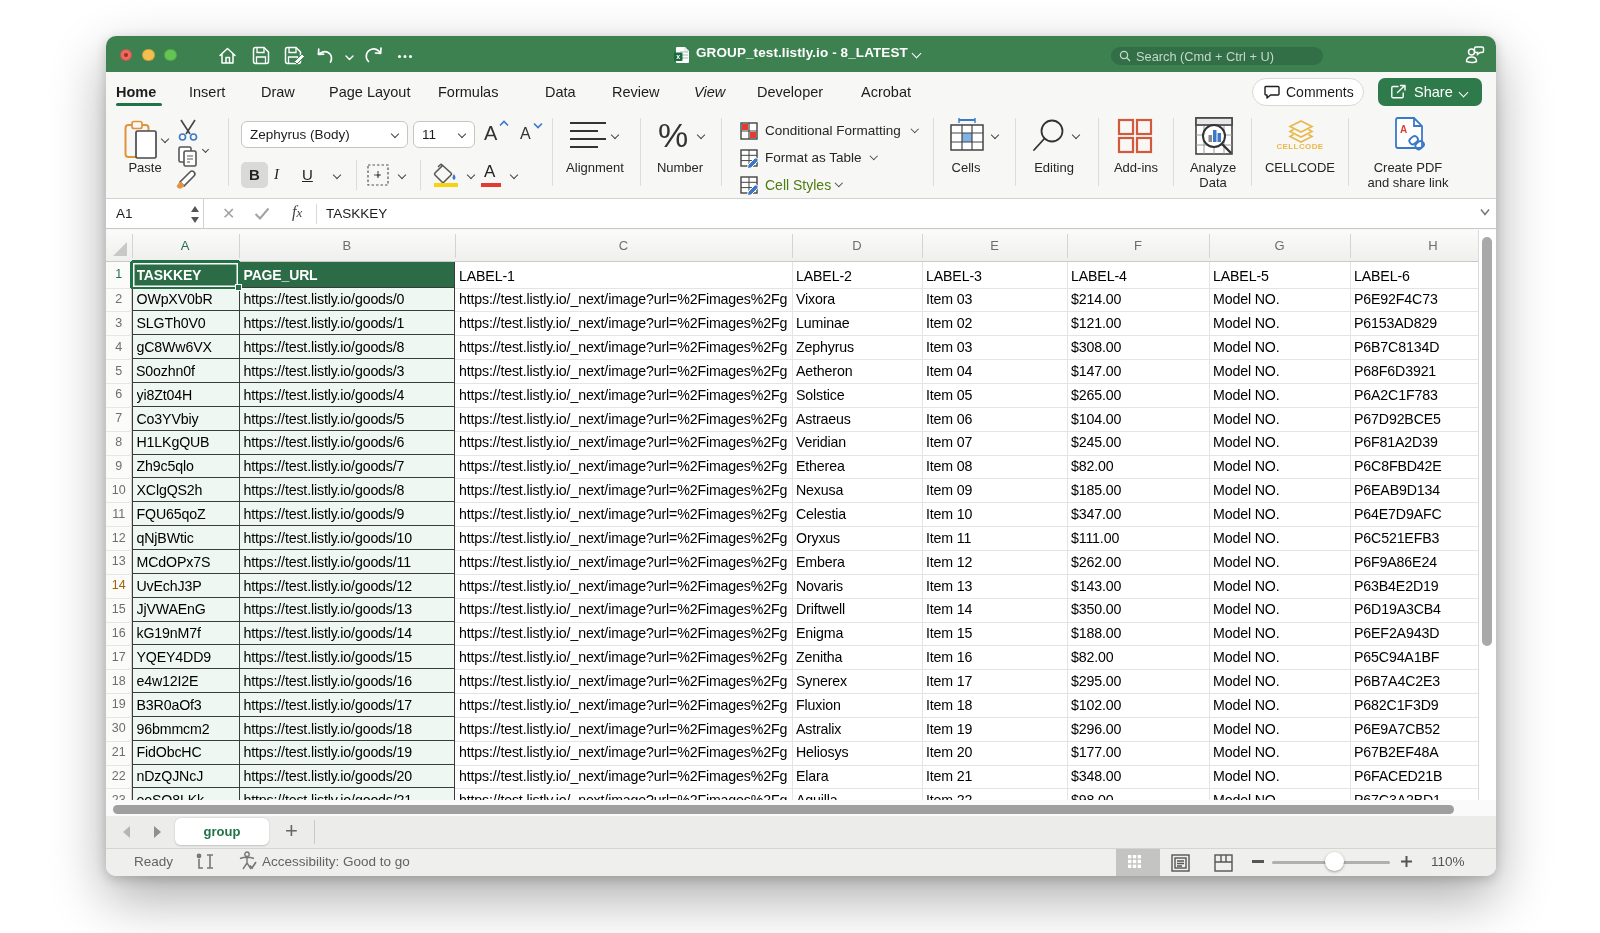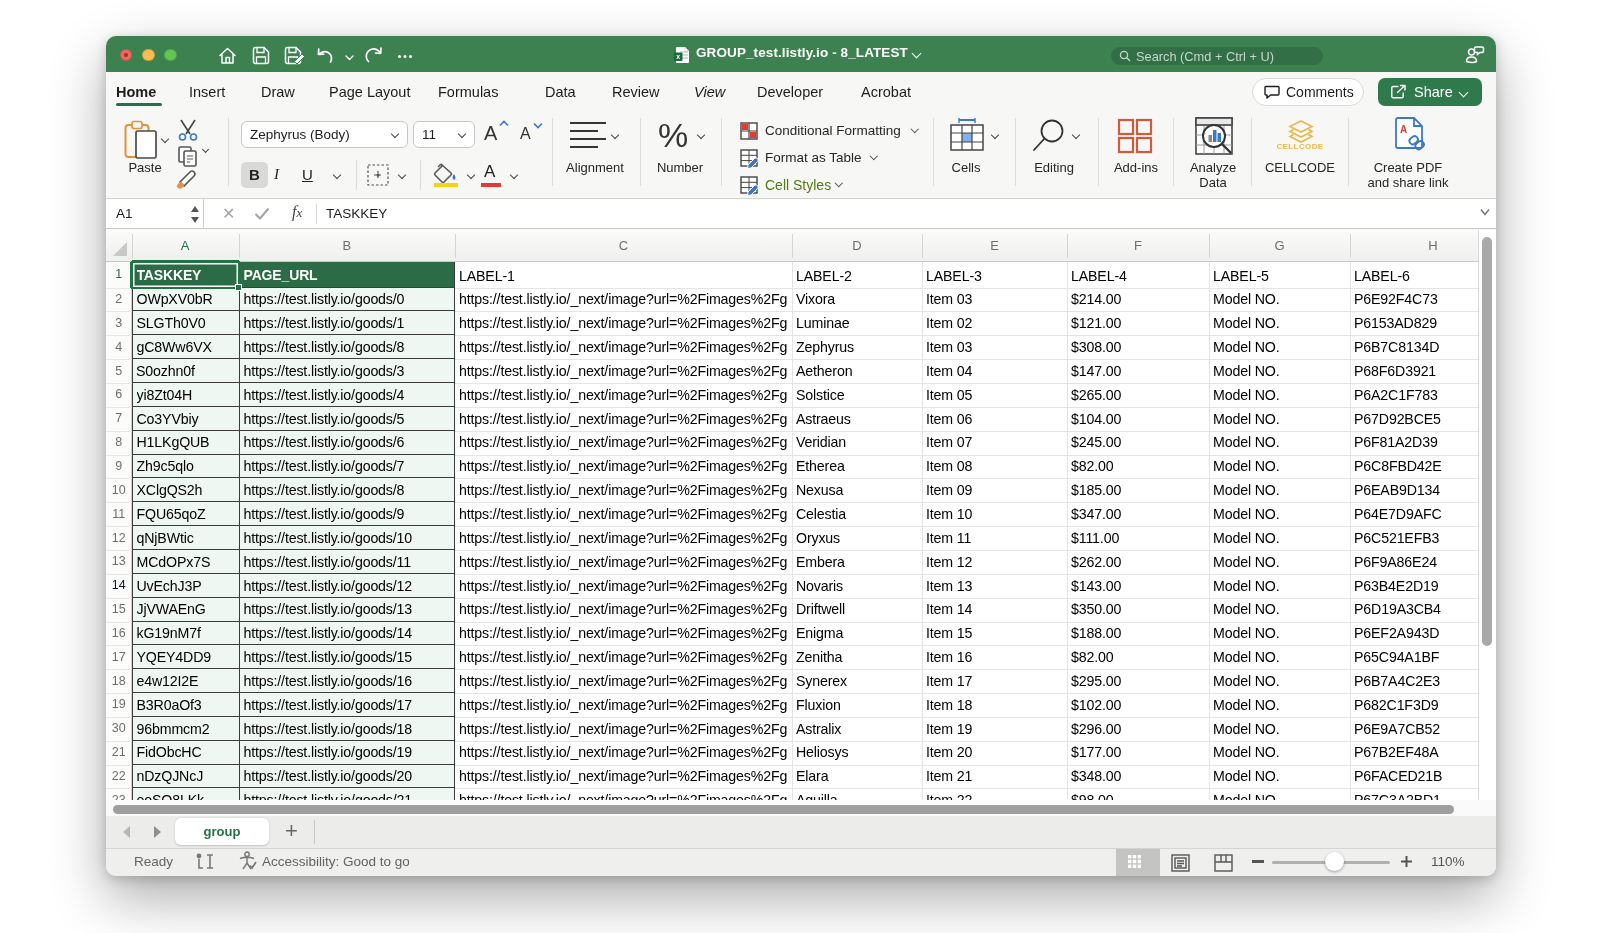--- a/index.html
+++ b/index.html
@@ -331,21 +331,21 @@
 <div class="rn" style="left:0;top:422.975px;color:#6e6e6e">9</div>
 <div class="abs" style="left:0;top:442.40000000000003px;width:25.5px;height:1px;background:#e6e6e4"></div>
 <div class="rn" style="left:0;top:446.825px;color:#6e6e6e">10</div>
 <div class="abs" style="left:0;top:466.25px;width:25.5px;height:1px;background:#e6e6e4"></div>
 <div class="rn" style="left:0;top:470.675px;color:#6e6e6e">11</div>
 <div class="abs" style="left:0;top:490.1px;width:25.5px;height:1px;background:#e6e6e4"></div>
 <div class="rn" style="left:0;top:494.52500000000003px;color:#6e6e6e">12</div>
 <div class="abs" style="left:0;top:513.95px;width:25.5px;height:1px;background:#e6e6e4"></div>
 <div class="rn" style="left:0;top:518.375px;color:#6e6e6e">13</div>
 <div class="abs" style="left:0;top:537.8000000000001px;width:25.5px;height:1px;background:#e6e6e4"></div>
-<div class="rn" style="left:0;top:542.225px;color:#0f172a">14</div>
+<div class="rn" style="left:0;top:542.225px;color:#a16207">14</div>
 <div class="abs" style="left:0;top:561.6500000000001px;width:25.5px;height:1px;background:#e6e6e4"></div>
 <div class="rn" style="left:0;top:566.0749999999999px;color:#6e6e6e">15</div>
 <div class="abs" style="left:0;top:585.5px;width:25.5px;height:1px;background:#e6e6e4"></div>
 <div class="rn" style="left:0;top:589.925px;color:#6e6e6e">16</div>
 <div class="abs" style="left:0;top:609.35px;width:25.5px;height:1px;background:#e6e6e4"></div>
 <div class="rn" style="left:0;top:613.775px;color:#6e6e6e">17</div>
 <div class="abs" style="left:0;top:633.2px;width:25.5px;height:1px;background:#e6e6e4"></div>
 <div class="rn" style="left:0;top:637.625px;color:#6e6e6e">18</div>
 <div class="abs" style="left:0;top:657.0500000000001px;width:25.5px;height:1px;background:#e6e6e4"></div>
 <div class="rn" style="left:0;top:661.475px;color:#6e6e6e">19</div>

